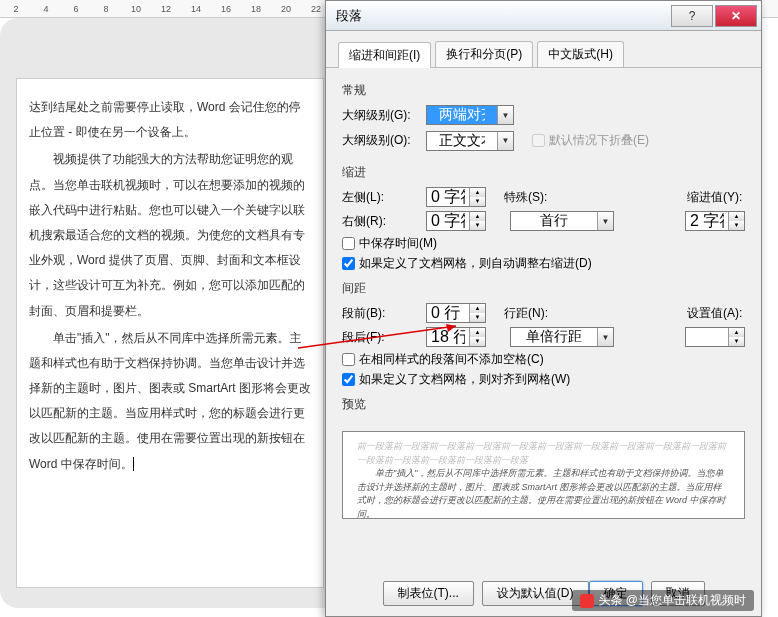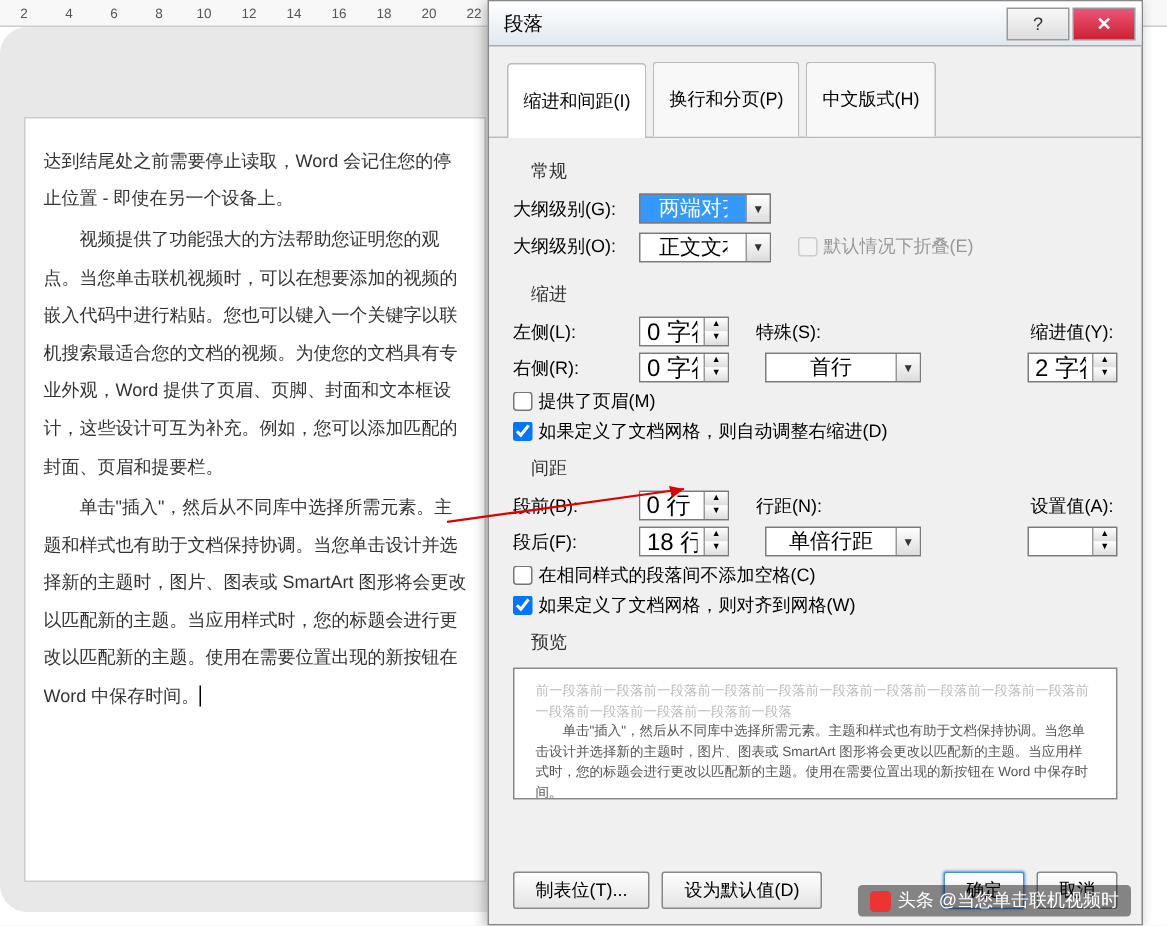--- a/index.html
+++ b/index.html
@@ -15,43 +15,43 @@
 .cursor { display: inline-block; width: 1px; height: 14px; background: #000; vertical-align: middle; }
 
 .dialog { position: absolute; top: 0; right: 16px; width: 437px; height: 617px; background: #f0f0f0; border: 1px solid #888; box-shadow: -2px 2px 8px rgba(0,0,0,0.3); }
 .titlebar { height: 30px; background: linear-gradient(#fff, #e0e8f0); border-bottom: 1px solid #aaa; display: flex; align-items: center; padding: 0 4px 0 10px; font-size: 13px; }
 .titlebar .title { flex: 1; }
 .titlebar .btn { width: 42px; height: 22px; border: 1px solid #999; display: flex; align-items: center; justify-content: center; font-size: 12px; margin-left: 2px; cursor: pointer; }
 .titlebar .help { background: linear-gradient(#f8f8f8,#ddd); color: #333; }
 .titlebar .close { background: linear-gradient(#e57,#c23); color: #fff; font-weight: bold; }
 
 .tabs { display: flex; gap: 4px; padding: 10px 12px 0 12px; border-bottom: 1px solid #bbb; }
-.tab { padding: 16px 10px; font-size: 12px; border: 1px solid #bbb; border-bottom: none; background: #f8f8f8; border-radius: 3px 3px 0 0; cursor: pointer; }
+.tab { padding: 4px 10px; font-size: 12px; border: 1px solid #bbb; border-bottom: none; background: #f8f8f8; border-radius: 3px 3px 0 0; cursor: pointer; }
 .tab.active { background: #fff; position: relative; top: 1px; }
 
 .panel { padding: 8px 16px; font-size: 12px; }
-.group-label { font-size: 12px; color: #333; margin: 6px 0 6px 12px; }
+.group-label { font-size: 12px; color: #333; margin: 6px 0 6px 0; }
 .row { display: flex; align-items: center; margin: 4px 0; gap: 6px; }
 .lbl { width: 78px; text-align: left; }
 .lbl2 { width: 58px; text-align: left; }
 .combo { display: inline-flex; align-items: center; border: 1px solid #7a7a7a; background: #fff; height: 20px; }
 .combo.sel { background: #3399ff; color: #fff; }
 .combo input { border: none; height: 18px; font-size: 14px; padding: 0 12px; outline: none; background: transparent; color: inherit; text-align: center; }
 .combo .arrow { width: 16px; height: 18px; border-left: 1px solid #999; background: linear-gradient(#fff,#ddd); display: flex; align-items: center; justify-content: center; font-size: 8px; color: #333; cursor: pointer; }
 .spinner { display: inline-flex; align-items: center; border: 1px solid #7a7a7a; background: #fff; height: 20px; }
 .spinner input { border: none; width: 42px; height: 18px; font-size: 16px; padding: 0 4px; text-align: left; outline: none; }
 .spinner .spin { width: 16px; display: flex; flex-direction: column; }
 .spinner .spin div { height: 9px; border-left: 1px solid #999; background: linear-gradient(#fff,#ddd); font-size: 6px; text-align: center; line-height: 8px; cursor: pointer; }
 .chk { display: flex; align-items: center; gap: 4px; margin: 3px 0; }
 .chk input { width: 13px; height: 13px; }
 
-.preview-box { border: 1px solid #888; background: #fff; height: 88px; margin-top: 8px; padding: 8px 14px; font-size: 9px; color: #888; line-height: 1.5; overflow: hidden; }
+.preview-box { border: 1px solid #888; background: #fff; height: 88px; margin-top: 18px; padding: 8px 14px; font-size: 9px; color: #888; line-height: 1.5; overflow: hidden; font-style: italic; }
 .preview-box .faint { color: #bbb; }
 
-.footer { position: absolute; bottom: 10px; left: 0; right: 0; display: flex; justify-content: space-between; padding: 0 16px; }
+.footer { position: absolute; bottom: 10px; left: 0; right: 0; display: flex; justify-content: center; padding: 0 16px; }
 .footer .left { display: flex; gap: 8px; }
 .footer .right { display: flex; gap: 8px; }
 .btn2 { padding: 3px 14px; font-size: 12px; border: 1px solid #888; background: linear-gradient(#fff,#e4e4e4); border-radius: 2px; cursor: pointer; }
 .btn2.primary { border: 1px solid #4a90d9; box-shadow: 0 0 2px #4a90d9; }
 
 .arrow-line { position: absolute; pointer-events: none; z-index: 10; }
 
 .watermark { position: absolute; right: 24px; bottom: 6px; font-size: 12px; color: #fff; background: rgba(0,0,0,0.45); padding: 2px 8px; border-radius: 3px; display: flex; align-items: center; gap: 4px; }
 .watermark .logo { width: 14px; height: 14px; background: #e33; border-radius: 3px; display: inline-block; }
 </style>
@@ -166,21 +166,21 @@
       <div class="spinner">
           <input value="2 字符" style="">
           <div class="spin">
             <div>▲</div>
             <div>▼</div>
           </div>
         </div>
     </div>
     <label class="chk">
         <input type="checkbox" style="">
-        <span>提供了页眉(M)</span>
+        <span>中保存时间(M)</span>
       </label>
     <label class="chk">
         <input type="checkbox" checked="" style="">
         <span>如果定义了文档网格，则自动调整右缩进(D)</span>
       </label>
 
     <div class="group-label" style="margin-top:8px">间距</div>
     <div class="row">
       <span class="lbl">段前(B):</span>
       <div class="spinner">

